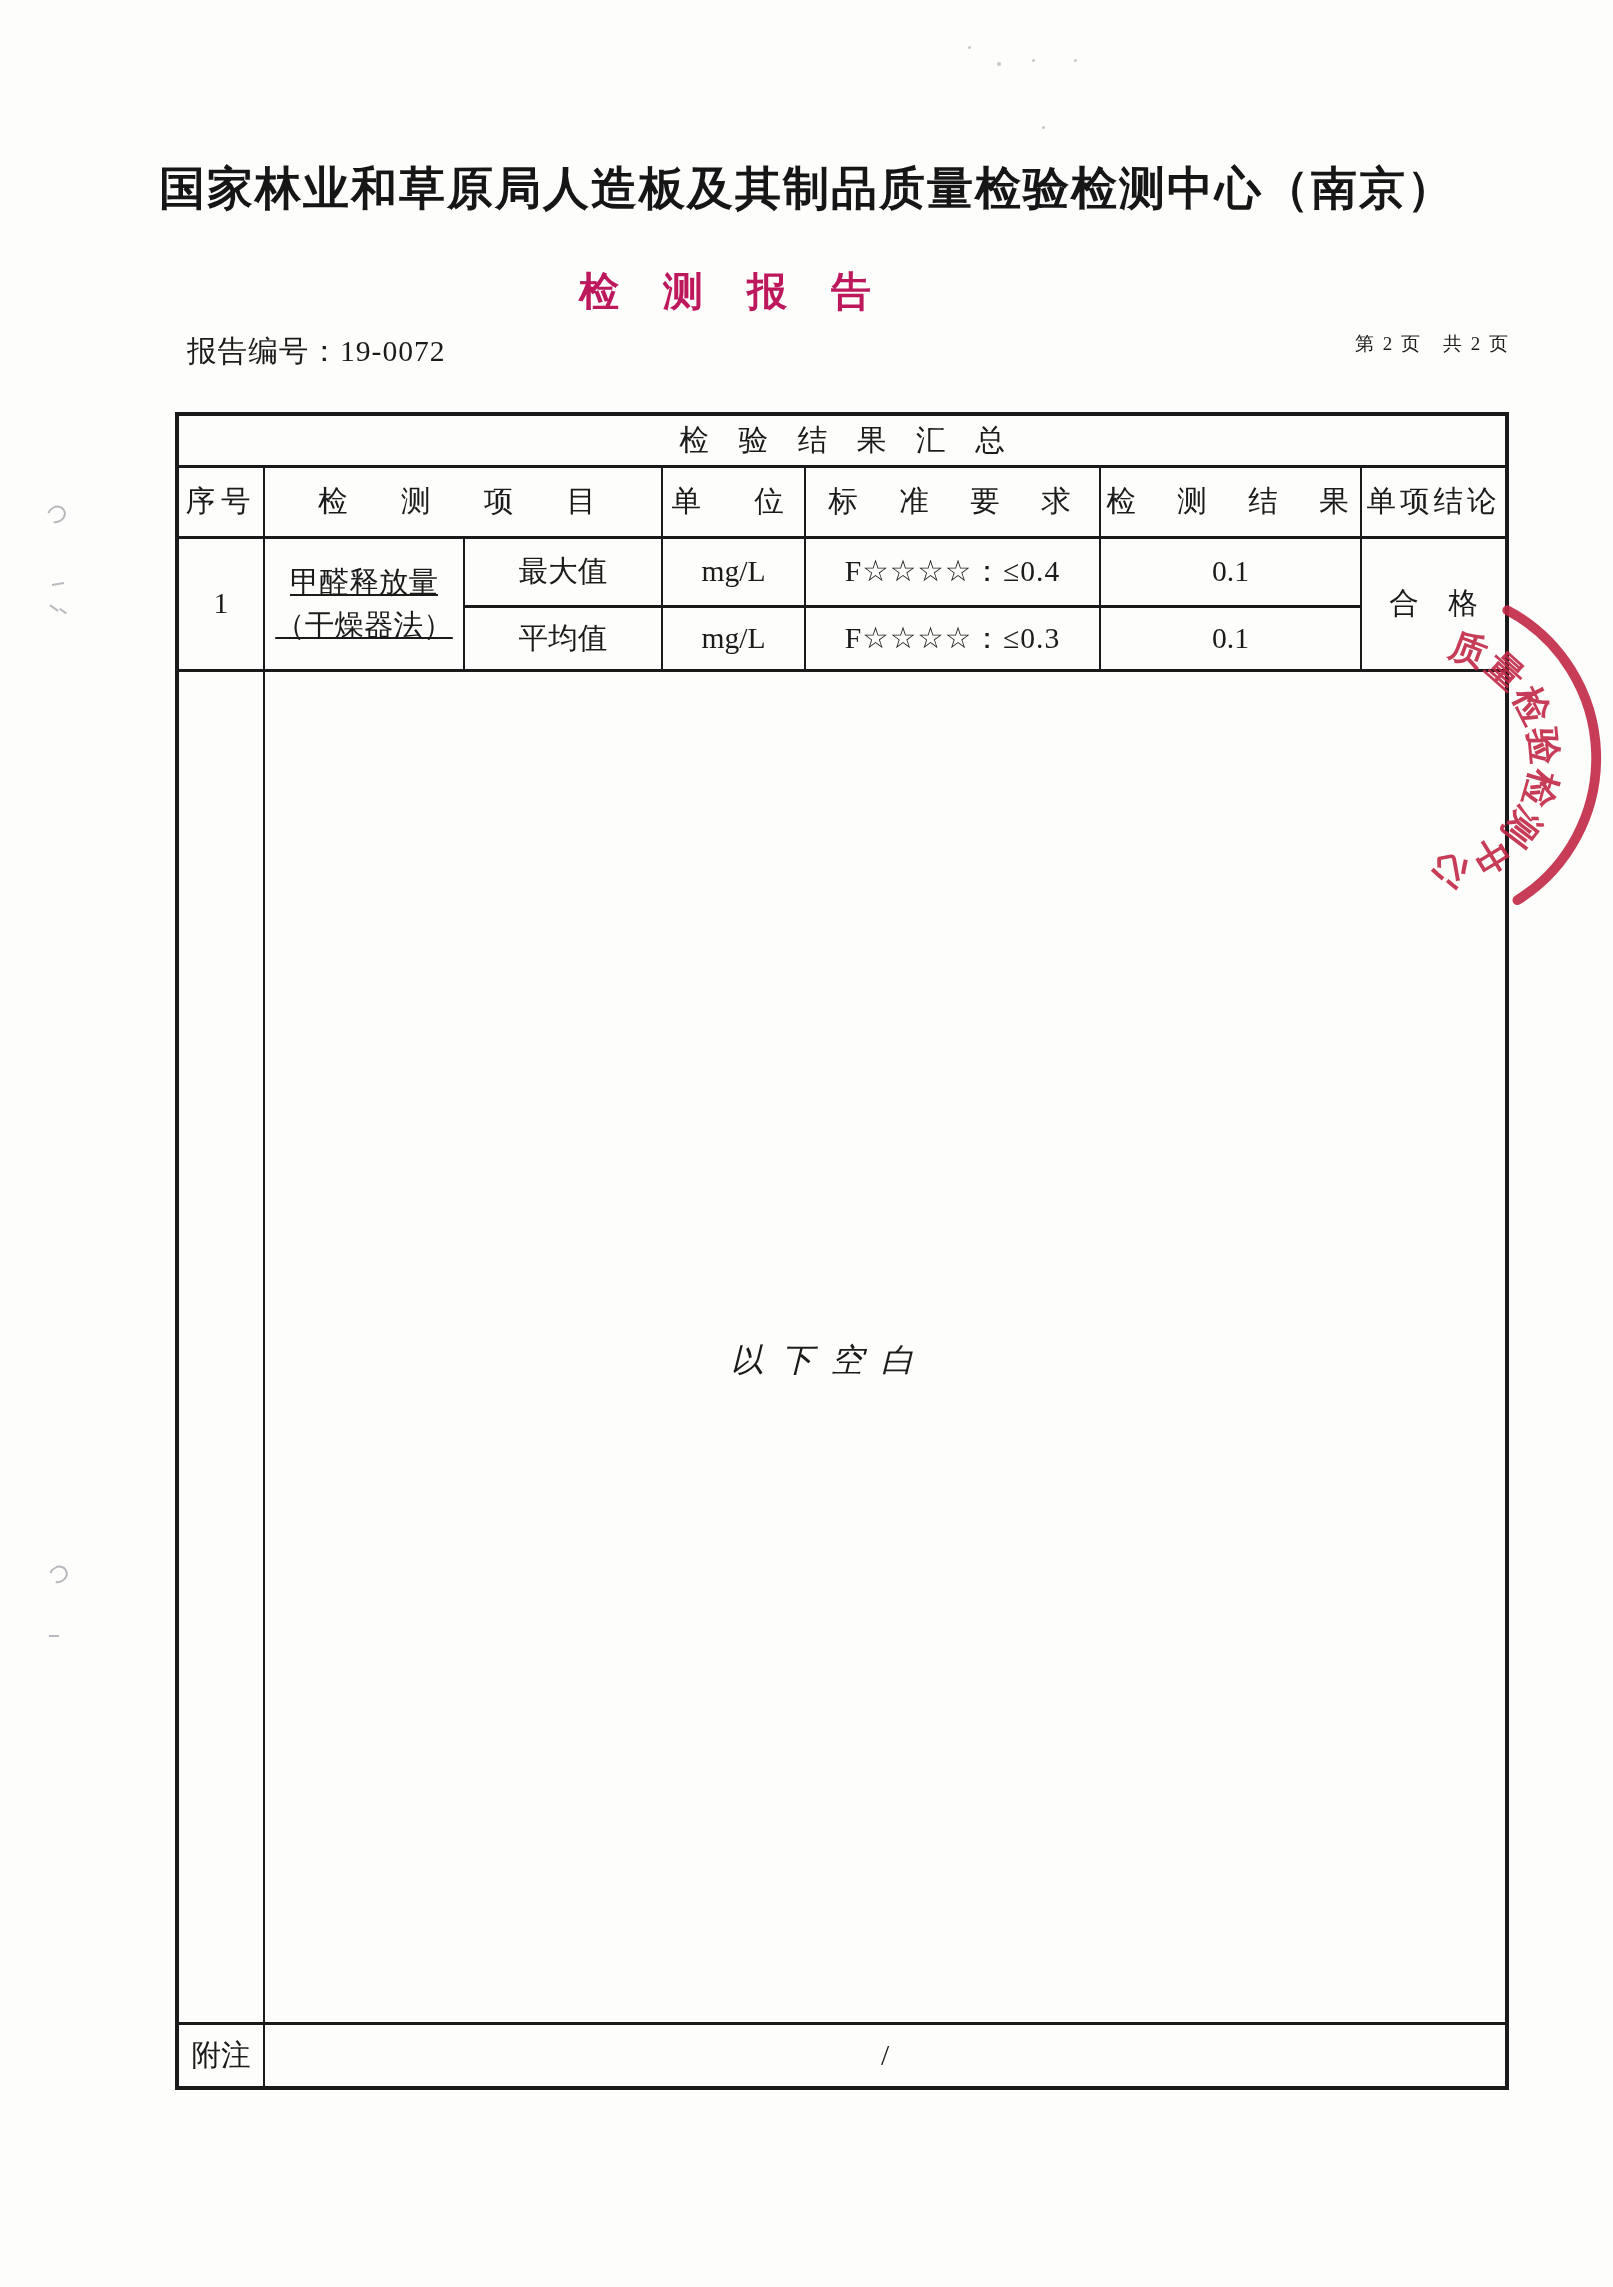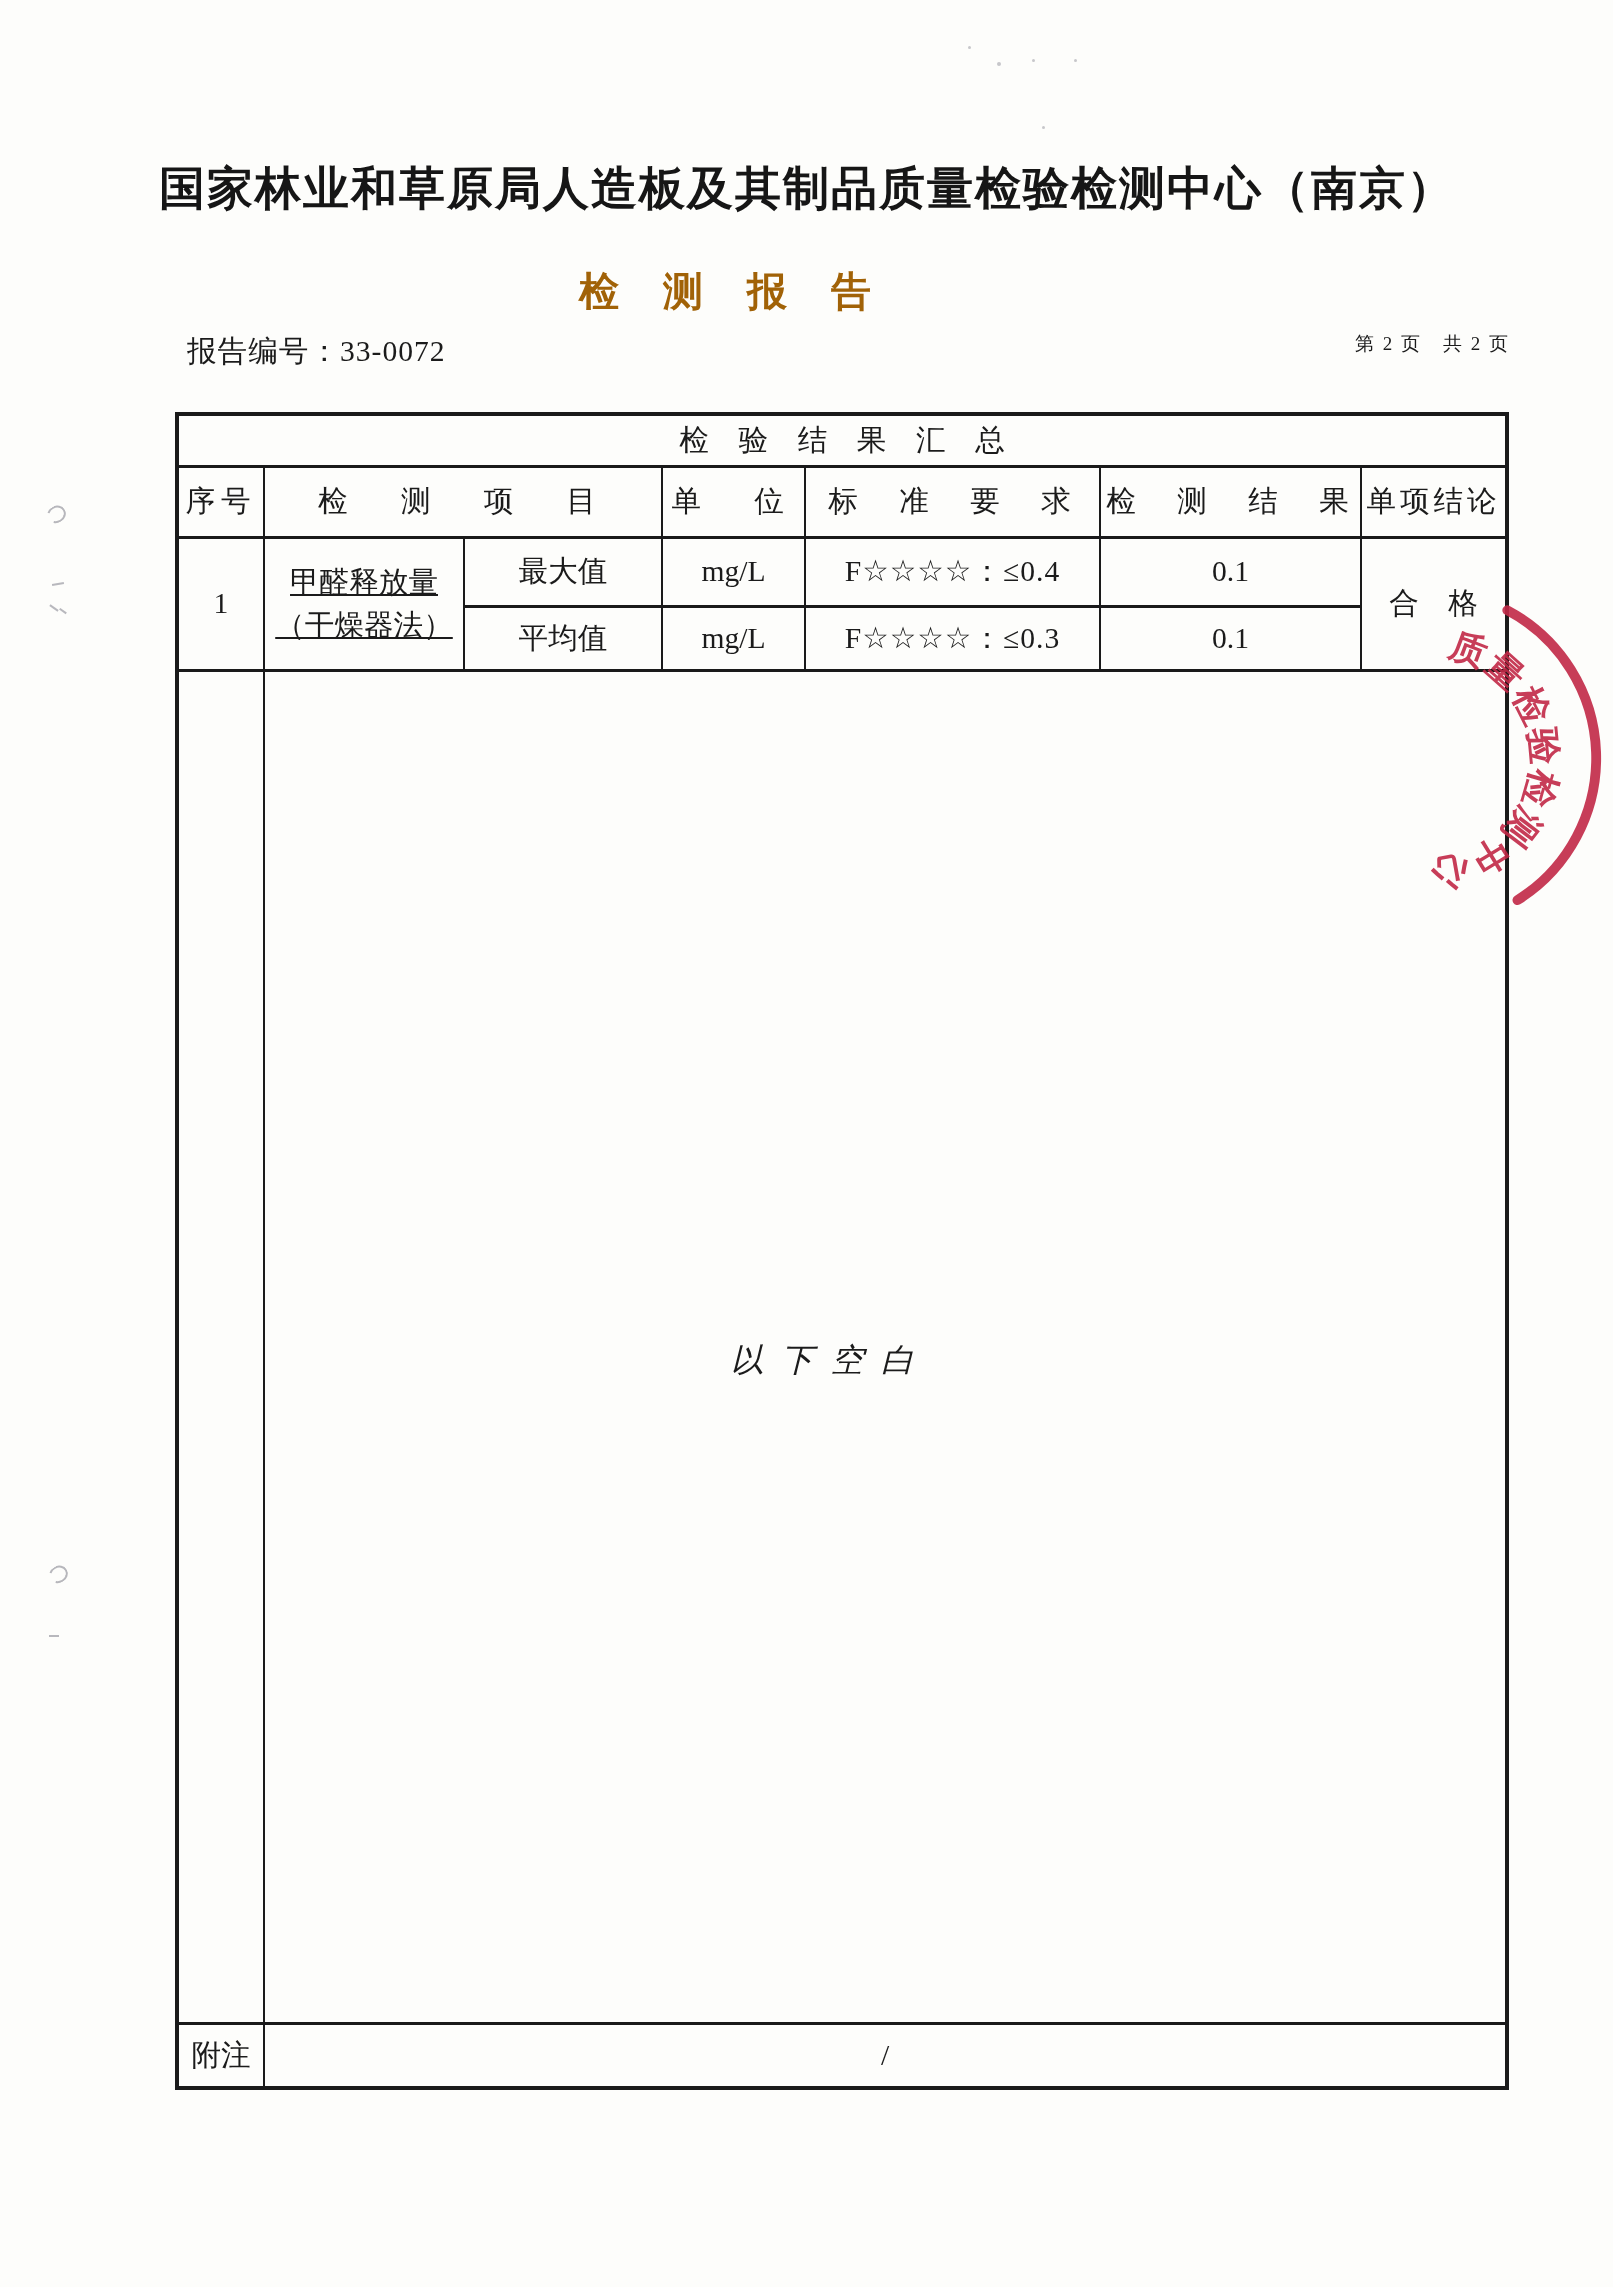--- a/index.html
+++ b/index.html
@@ -16,21 +16,21 @@
     text-align:center;
     font-family:"Liberation Sans","DejaVu Sans",sans-serif;
     font-weight:800;font-size:46px;letter-spacing:2px;
     color:#161616;
   }
   .report-title{
     position:absolute;top:264px;left:0;width:1452px;
     text-align:center;
     font-family:"Liberation Sans","DejaVu Sans",sans-serif;
     font-weight:800;font-size:40px;letter-spacing:2px;
-    color:#a16207;
+    color:#be185d;
   }
   .report-no{
     position:absolute;top:331px;left:187px;
     font-size:29.6px;letter-spacing:1px;
   }
   .page-indicator{
     position:absolute;top:331px;right:104px;
     font-size:19px;letter-spacing:2px;
   }
 
@@ -73,21 +73,21 @@
   .dash{position:absolute;height:2px;background:#a6a6ae;opacity:.8;}
 </style>
 </head>
 <body>
 
 <div class="page">
 
   <div class="org-title">国家林业和草原局人造板及其制品质量检验检测中心（南京）</div>
   <div class="report-title">检　测　报　告</div>
 
-  <div class="report-no"><span>报告编号：</span><span>33-0072</span></div>
+  <div class="report-no"><span>报告编号：</span><span>19-0072</span></div>
 
   <div class="page-indicator">第 2 页　共 2 页</div>
 
   <table class="results">
     <colgroup>
       <col style="width:87px">
         <col style="width:200px">
         <col style="width:198px">
       <col style="width:143px">
         <col style="width:295px">

